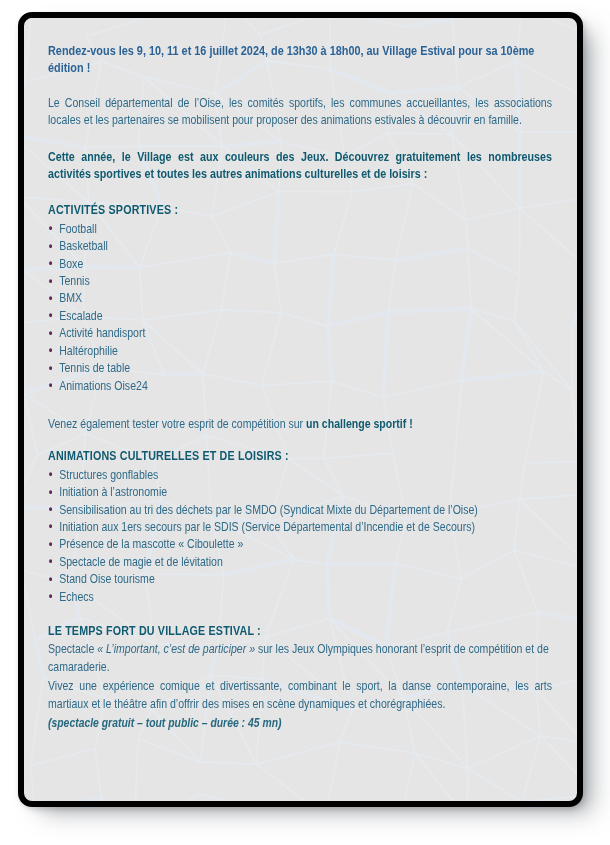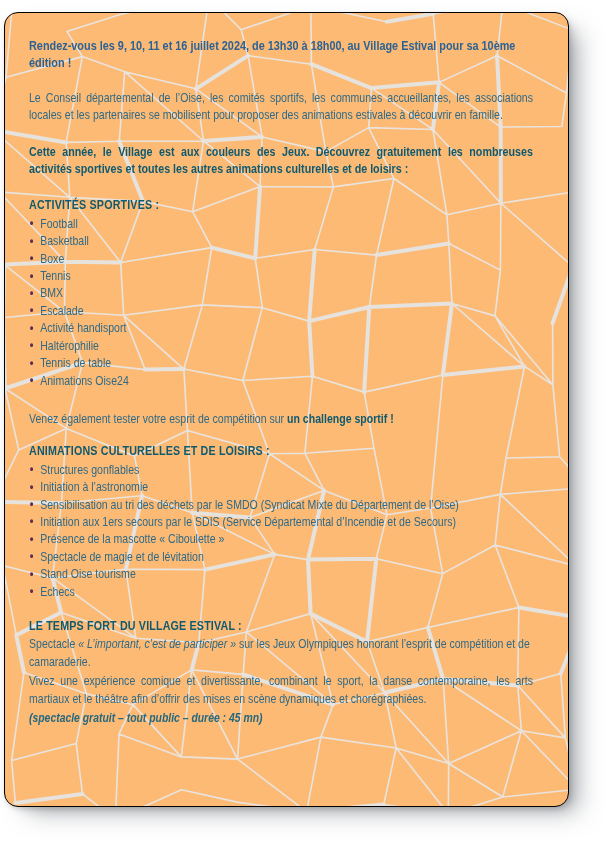--- a/index.html
+++ b/index.html
@@ -9,23 +9,23 @@
     --plum:#5e2b57;
     --footnote:#25687f;
   }
   *{box-sizing:border-box;}
   html,body{margin:0;padding:0;}
   body{
     width:610px;height:845px;position:relative;background:#ffffff;
     font-family:"Liberation Sans", sans-serif;overflow:hidden;
   }
   .card{
-    position:absolute;left:4px;top:12px;width:565px;height:795px;
-    background:#fdba74;border-radius:14px;overflow:hidden;
-    border:1px solid #000000;
+    position:absolute;left:18px;top:12px;width:565px;height:795px;
+    background:#e5e5e5;border-radius:14px;overflow:hidden;
+    border:6px solid #000000;
     box-shadow:16px 12px 24px -8px rgba(80,86,94,.50),
                6px 5px 10px -4px rgba(90,96,104,.32),
                0 2px 5px rgba(0,0,0,.10);
   }
   .mapbg{position:absolute;left:0;top:0;width:565px;height:795px;opacity:.85;}
   .content{
     position:absolute;left:24px;top:24px;width:630px;
     transform:scaleX(0.8);transform-origin:0 0;
     color:var(--body);font-size:13.2px;line-height:17.4px;
   }

